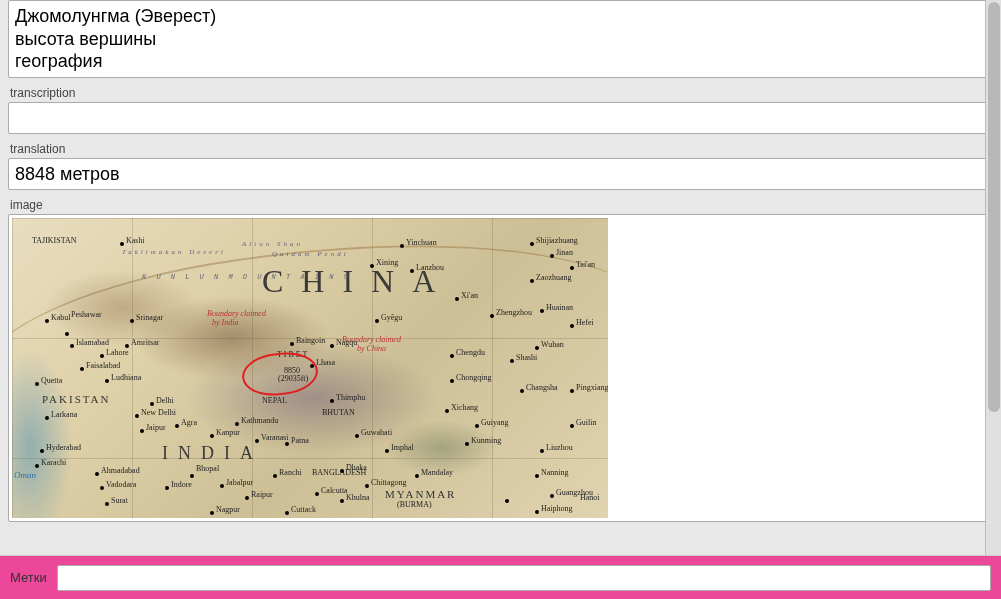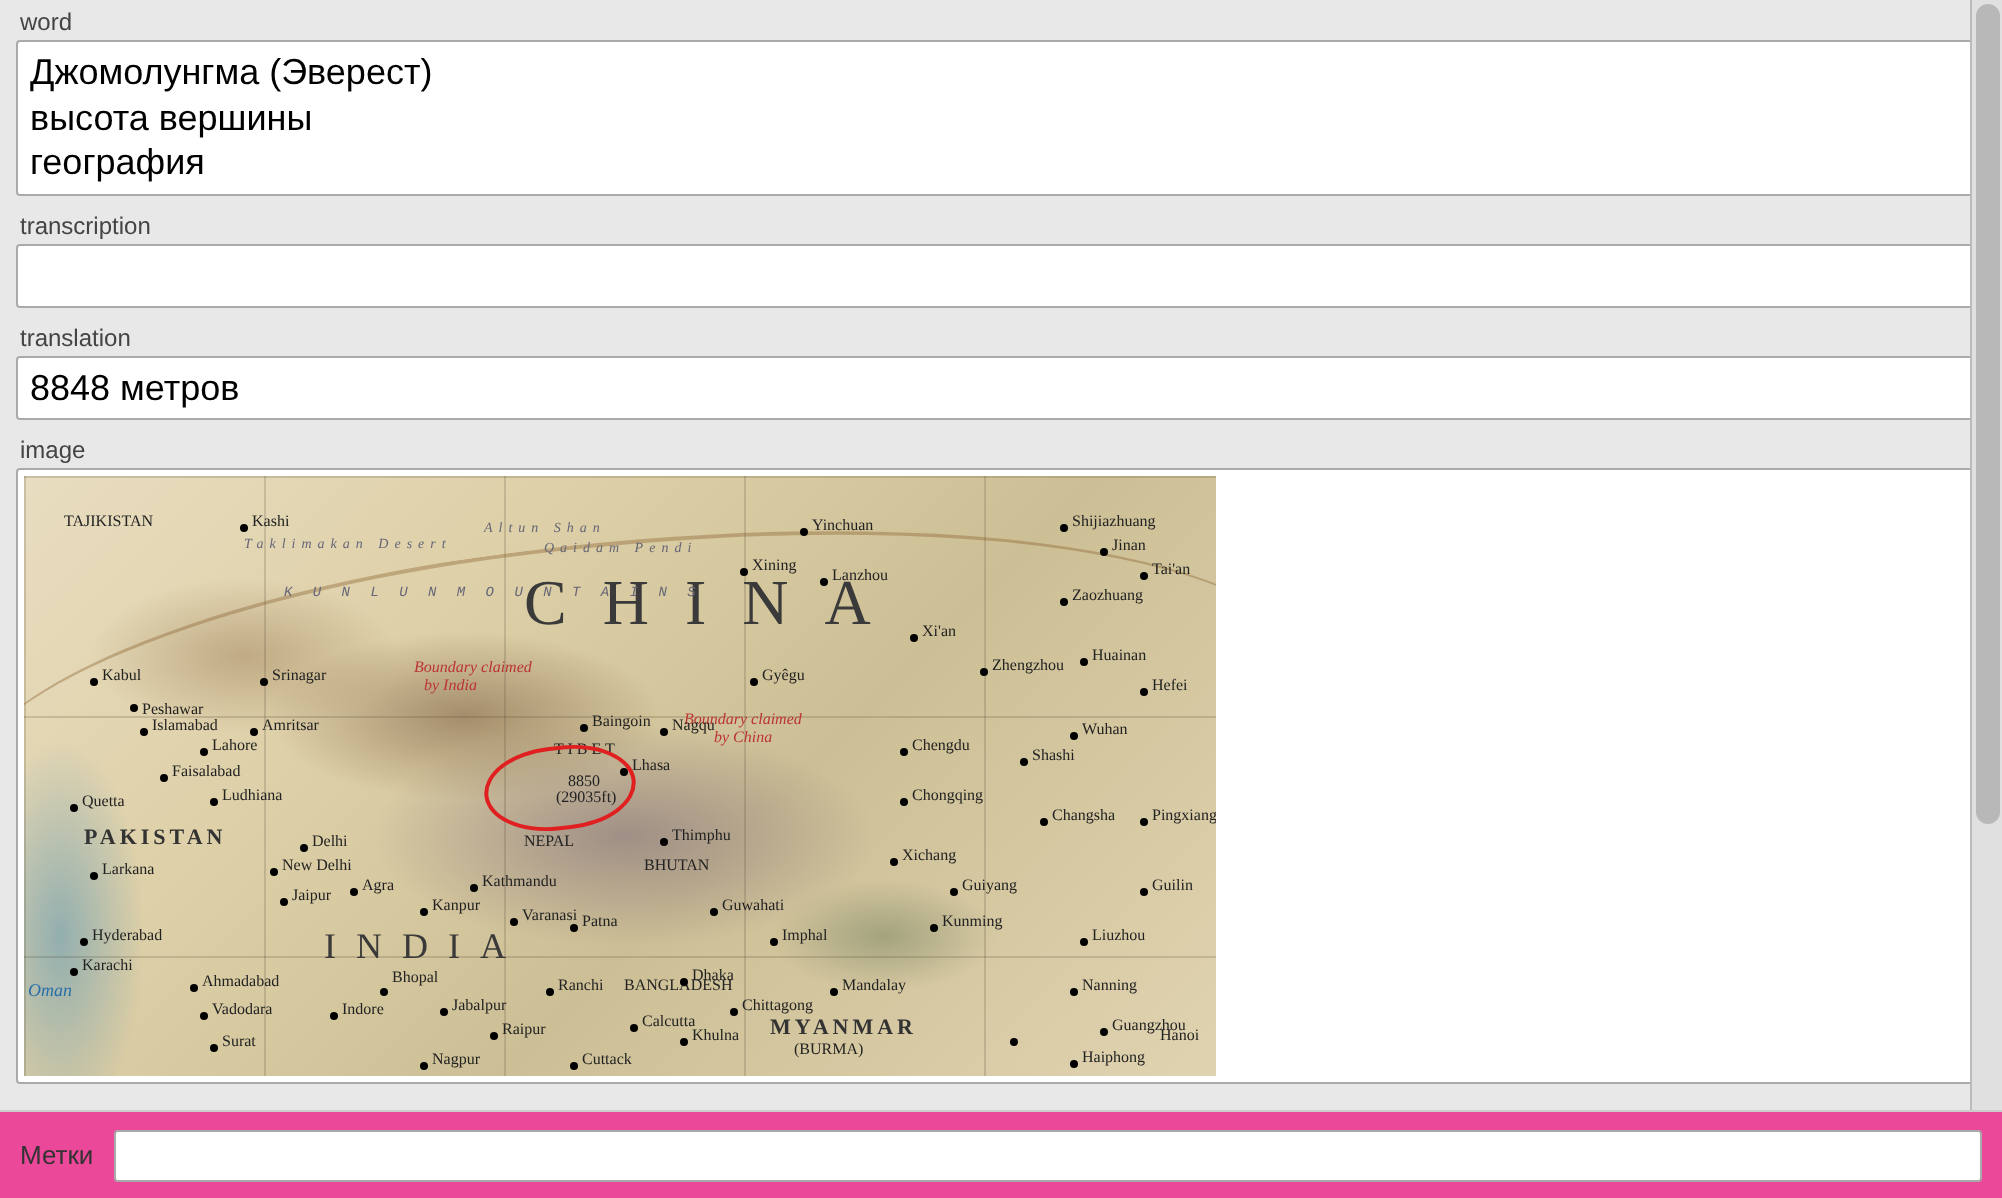--- a/index.html
+++ b/index.html
@@ -92,21 +92,20 @@
   }
   .map .med {
     font-size: 18px;
     letter-spacing: 10px;
     color: #3a3a3a;
   }
   .map .ctry {
     font-size: 11px;
     letter-spacing: 2px;
     color: #333;
-    font-weight: bold;
   }
   .map .small { font-size: 8px; }
   .map .red { color:#b33; font-style: italic; font-size:8px; line-height:1.1;}
   .map .mt { color:#667; font-size:7px; letter-spacing:3px; font-style:italic; }
   .map .ocean { color:#2a6ea8; font-style:italic; font-size:9px; }
   .circle-mark {
     position:absolute;
     border: 2.5px solid #e02020;
     border-radius: 50% / 55%;
     width: 76px; height: 42px;
@@ -162,21 +161,20 @@
     padding: 2px 6px;
     font-size:13px;
   }
 </style>
 </head>
 <body>
 
 <div class="main">
 
   <div class="field-group">
-    <label class="field-label">word</label>
     <div class="field-input multi">Джомолунгма (Эверест)
 высота вершины
 география</div>
   </div>
 
   <div class="field-group">
     <label class="field-label">transcription</label>
     <div class="field-input"></div>
   </div>
 
@@ -270,21 +268,21 @@
             <span class="lbl small" style="left: 529px; top: 250px;">Nanning</span>
             <span class="dot" style="left: 538px; top: 276px;"></span>
             <span class="lbl small" style="left: 544px; top: 270px;">Guangzhou</span>
             <span class="dot" style="left: 493px; top: 281px;"></span>
             <span class="lbl small" style="left: 527px; top: 275px; padding-left: 41px;">Hanoi</span>
             <span class="dot" style="left: 523px; top: 292px;"></span>
             <span class="lbl small" style="left: 529px; top: 286px;">Haiphong</span>
             <span class="dot" style="left: 33px; top: 101px;"></span>
             <span class="lbl small" style="left: 39px; top: 95px;">Kabul</span>
             <span class="dot" style="left: 53px; top: 114px;"></span>
-            <span class="lbl small" style="left: 59px; top: 112px;">Peshawar</span>
+            <span class="lbl small" style="left: 59px; top: 92px;">Peshawar</span>
             <span class="dot" style="left: 58px; top: 126px;"></span>
             <span class="lbl small" style="left: 64px; top: 120px;">Islamabad</span>
             <span class="dot" style="left: 88px; top: 136px;"></span>
             <span class="lbl small" style="left: 94px; top: 130px;">Lahore</span>
             <span class="dot" style="left: 68px; top: 149px;"></span>
             <span class="lbl small" style="left: 74px; top: 143px;">Faisalabad</span>
             <span class="dot" style="left: 93px; top: 161px;"></span>
             <span class="lbl small" style="left: 99px; top: 155px;">Ludhiana</span>
             <span class="dot" style="left: 23px; top: 164px;"></span>
             <span class="lbl small" style="left: 29px; top: 158px;">Quetta</span>

